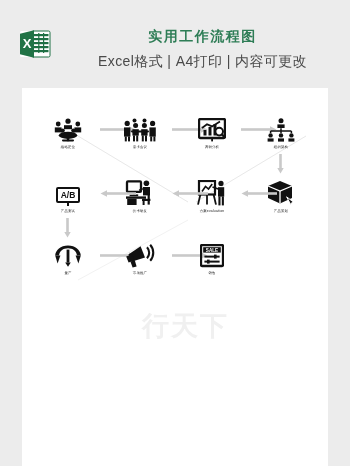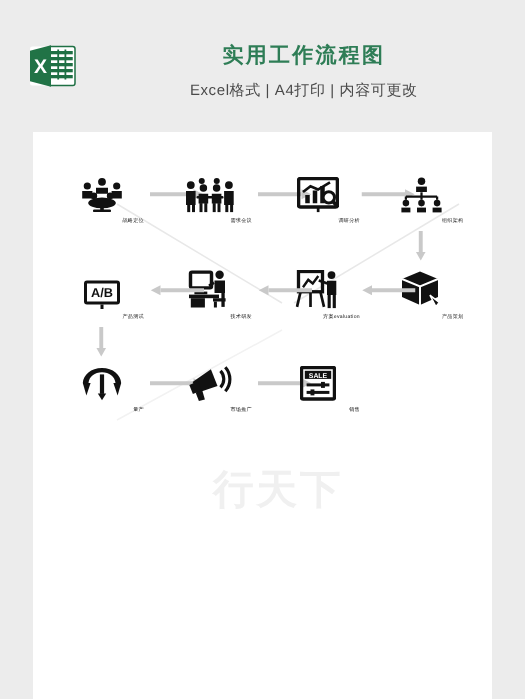--- a/index.html
+++ b/index.html
@@ -42,21 +42,21 @@
   .main-title {
     font-size: 14px;
     font-weight: bold;
     color: #2e7d56;
     letter-spacing: 1.5px;
     line-height: 24px;
     white-space: nowrap;
   }
   .sub-title {
     margin-top: 5px;
-    font-size: 10px;
+    font-size: 14px;
     color: #4a4a4a;
     letter-spacing: 0.4px;
     white-space: nowrap;
   }
 
   
   .canvas {
     position: absolute;
     left: 22px;
     top: 88px;
@@ -88,21 +88,21 @@
     position: absolute;
     left: 0;
     top: 0;
     width: 306px;
     height: 378px;
   }
 
   .node {
     position: absolute;
     width: 56px;
-    text-align: right;
+    text-align: center;
   }
   .node .glyph {
     height: 30px;
     display: flex;
     align-items: flex-end;
     justify-content: center;
   }
   .node .glyph svg { display: block; }
   .node .caption {
     margin-top: 3px;

